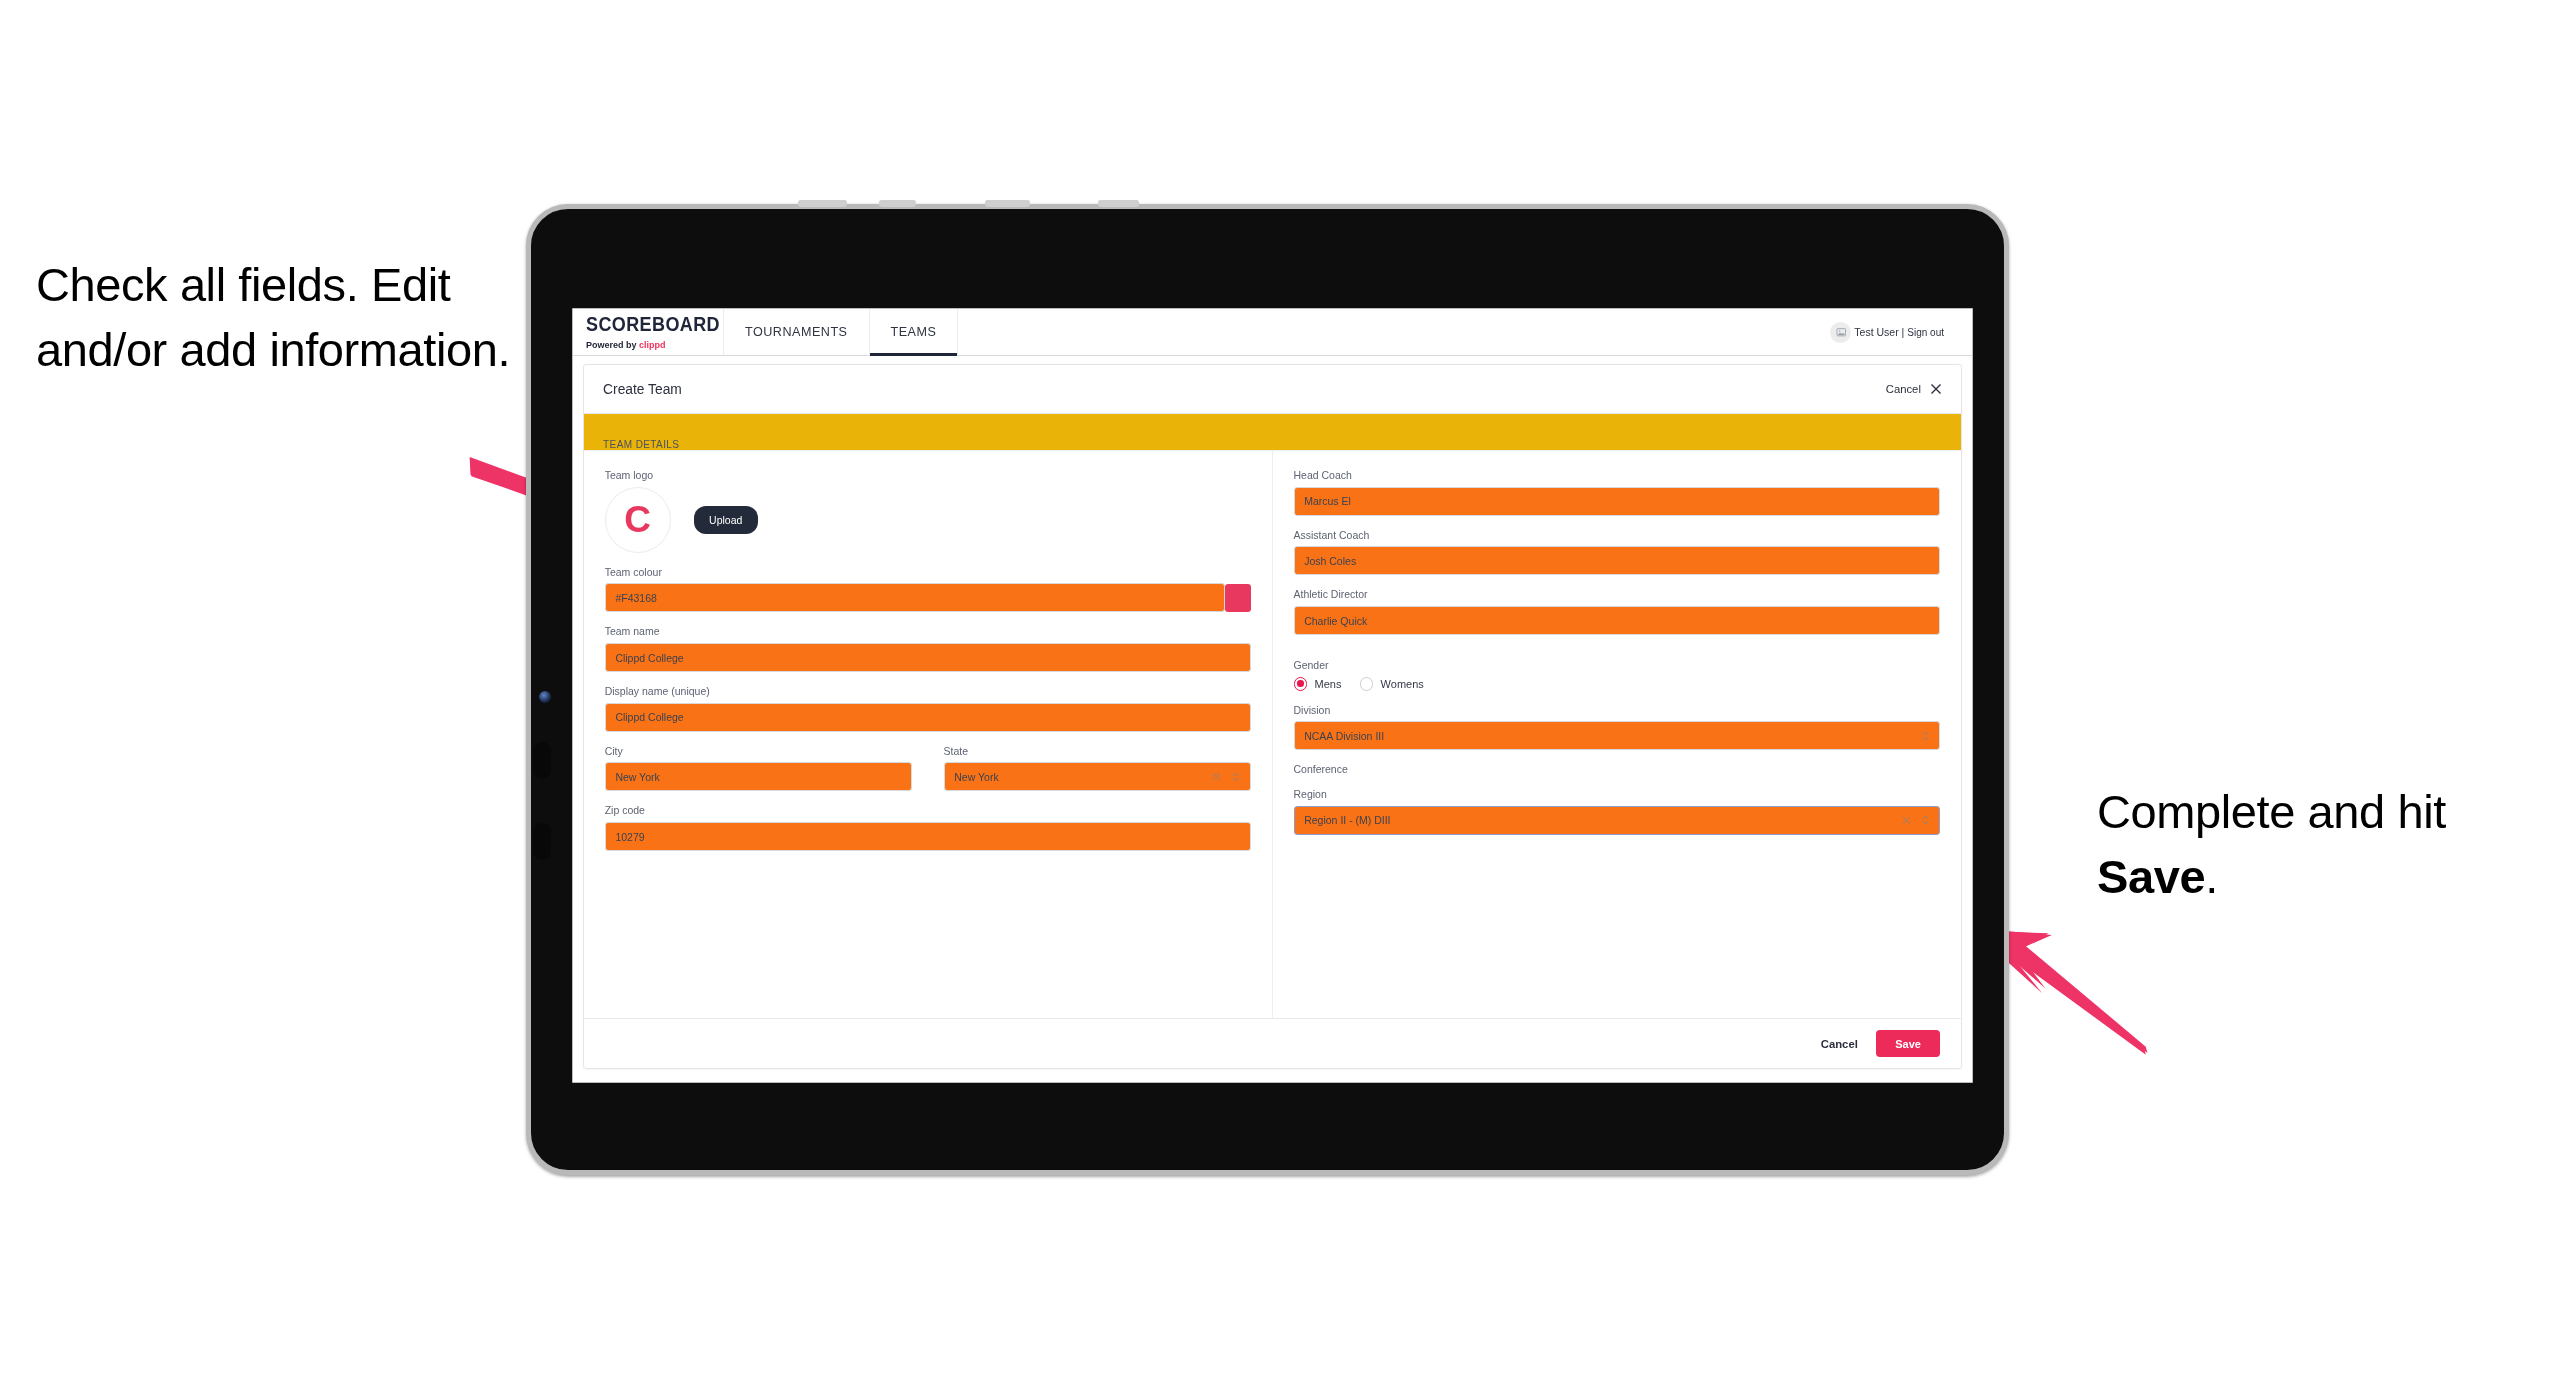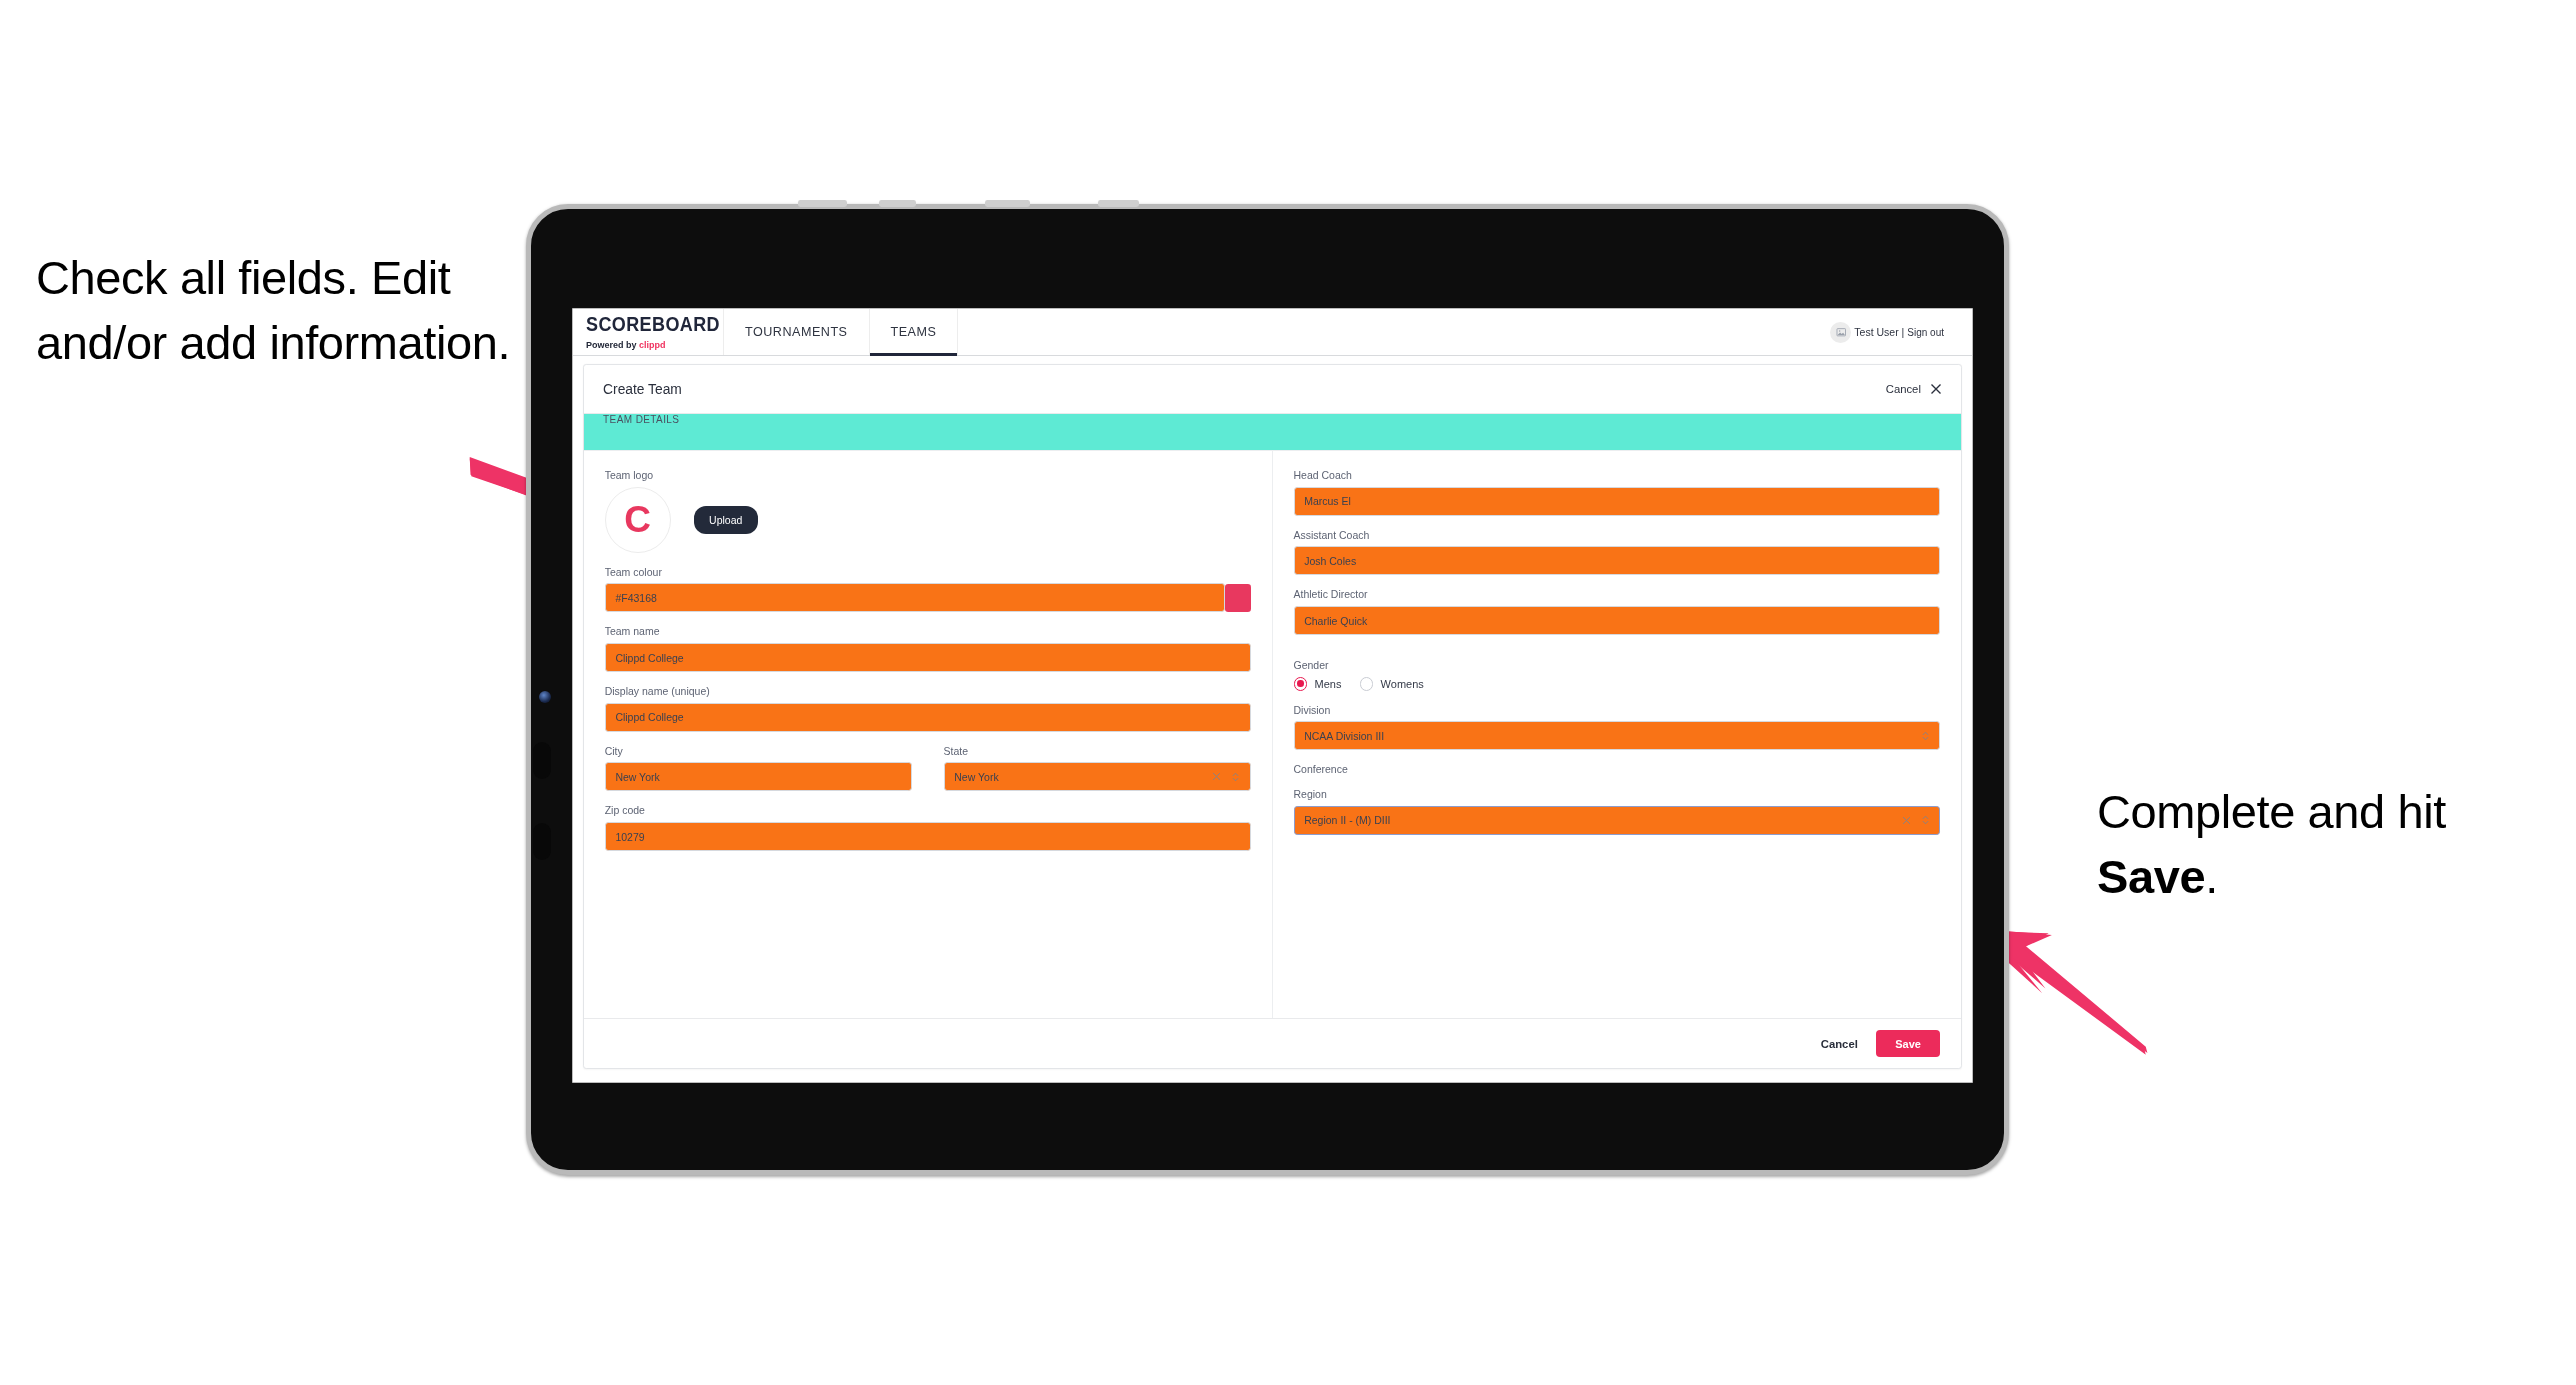--- a/index.html
+++ b/index.html
@@ -13,21 +13,21 @@
 
   
   .annot {
     position: absolute;
     color: #000;
     font-size: 47px;
     line-height: 1.38;
     letter-spacing: -0.4px;
     font-weight: 400;
   }
-  #annot-left  { left: 36px;  top: 246px;  width: 486px; }
+  #annot-left  { left: 36px;  top: 253px;  width: 486px; }
   #annot-right { left: 2097px; top: 780px; width: 454px; }
   .annot b { font-weight: 700; }
 
   .arrow { position:absolute; pointer-events:none; }
   #arrow-left  { left: 468px;  top: 444px;  width: 162px; height: 89px; }
   #arrow-right { left: 1971px; top: 925px; width: 178px; height: 130px; }
 
   
   .tablet {
     position: absolute;
@@ -116,22 +116,22 @@
   }
   .card-head {
     height: 49px; display:flex; align-items:center; justify-content:space-between;
     padding: 0 19.4px; border-bottom:0.8px solid #e9eaec;
   }
   .card-title { font-size: 13.8px; color:#2a2f3c; }
   .cancel-x { display:flex; align-items:center; gap:9px; cursor:pointer; }
   .cancel-x-label { font-size:11.3px; color:#2a2f3c; }
 
   .section-head {
-    height: 37px; display:flex; align-items:flex-start; padding: 0 19.4px;
-    background:#5eead4; border-bottom:0.8px solid #eceef0;
+    height: 37px; display:flex; align-items:flex-end; padding: 0 19.4px;
+    background:#eab308; border-bottom:0.8px solid #eceef0;
     font-size: 10px; letter-spacing:0.4px; color:#4a5160;
   }
 
   .form-body { flex:1; display:flex; }
   .col { padding: 18px 21px 8px 21px; }
   .col-left  { width: 50%; border-right:0.8px solid #eceef0; }
   .col-right { width: 50%; }
 
   .fld-label { font-size: 10.5px; color:#5d6373; margin-bottom: 5.7px; }
   .fld-group { margin-bottom: 13px; }

